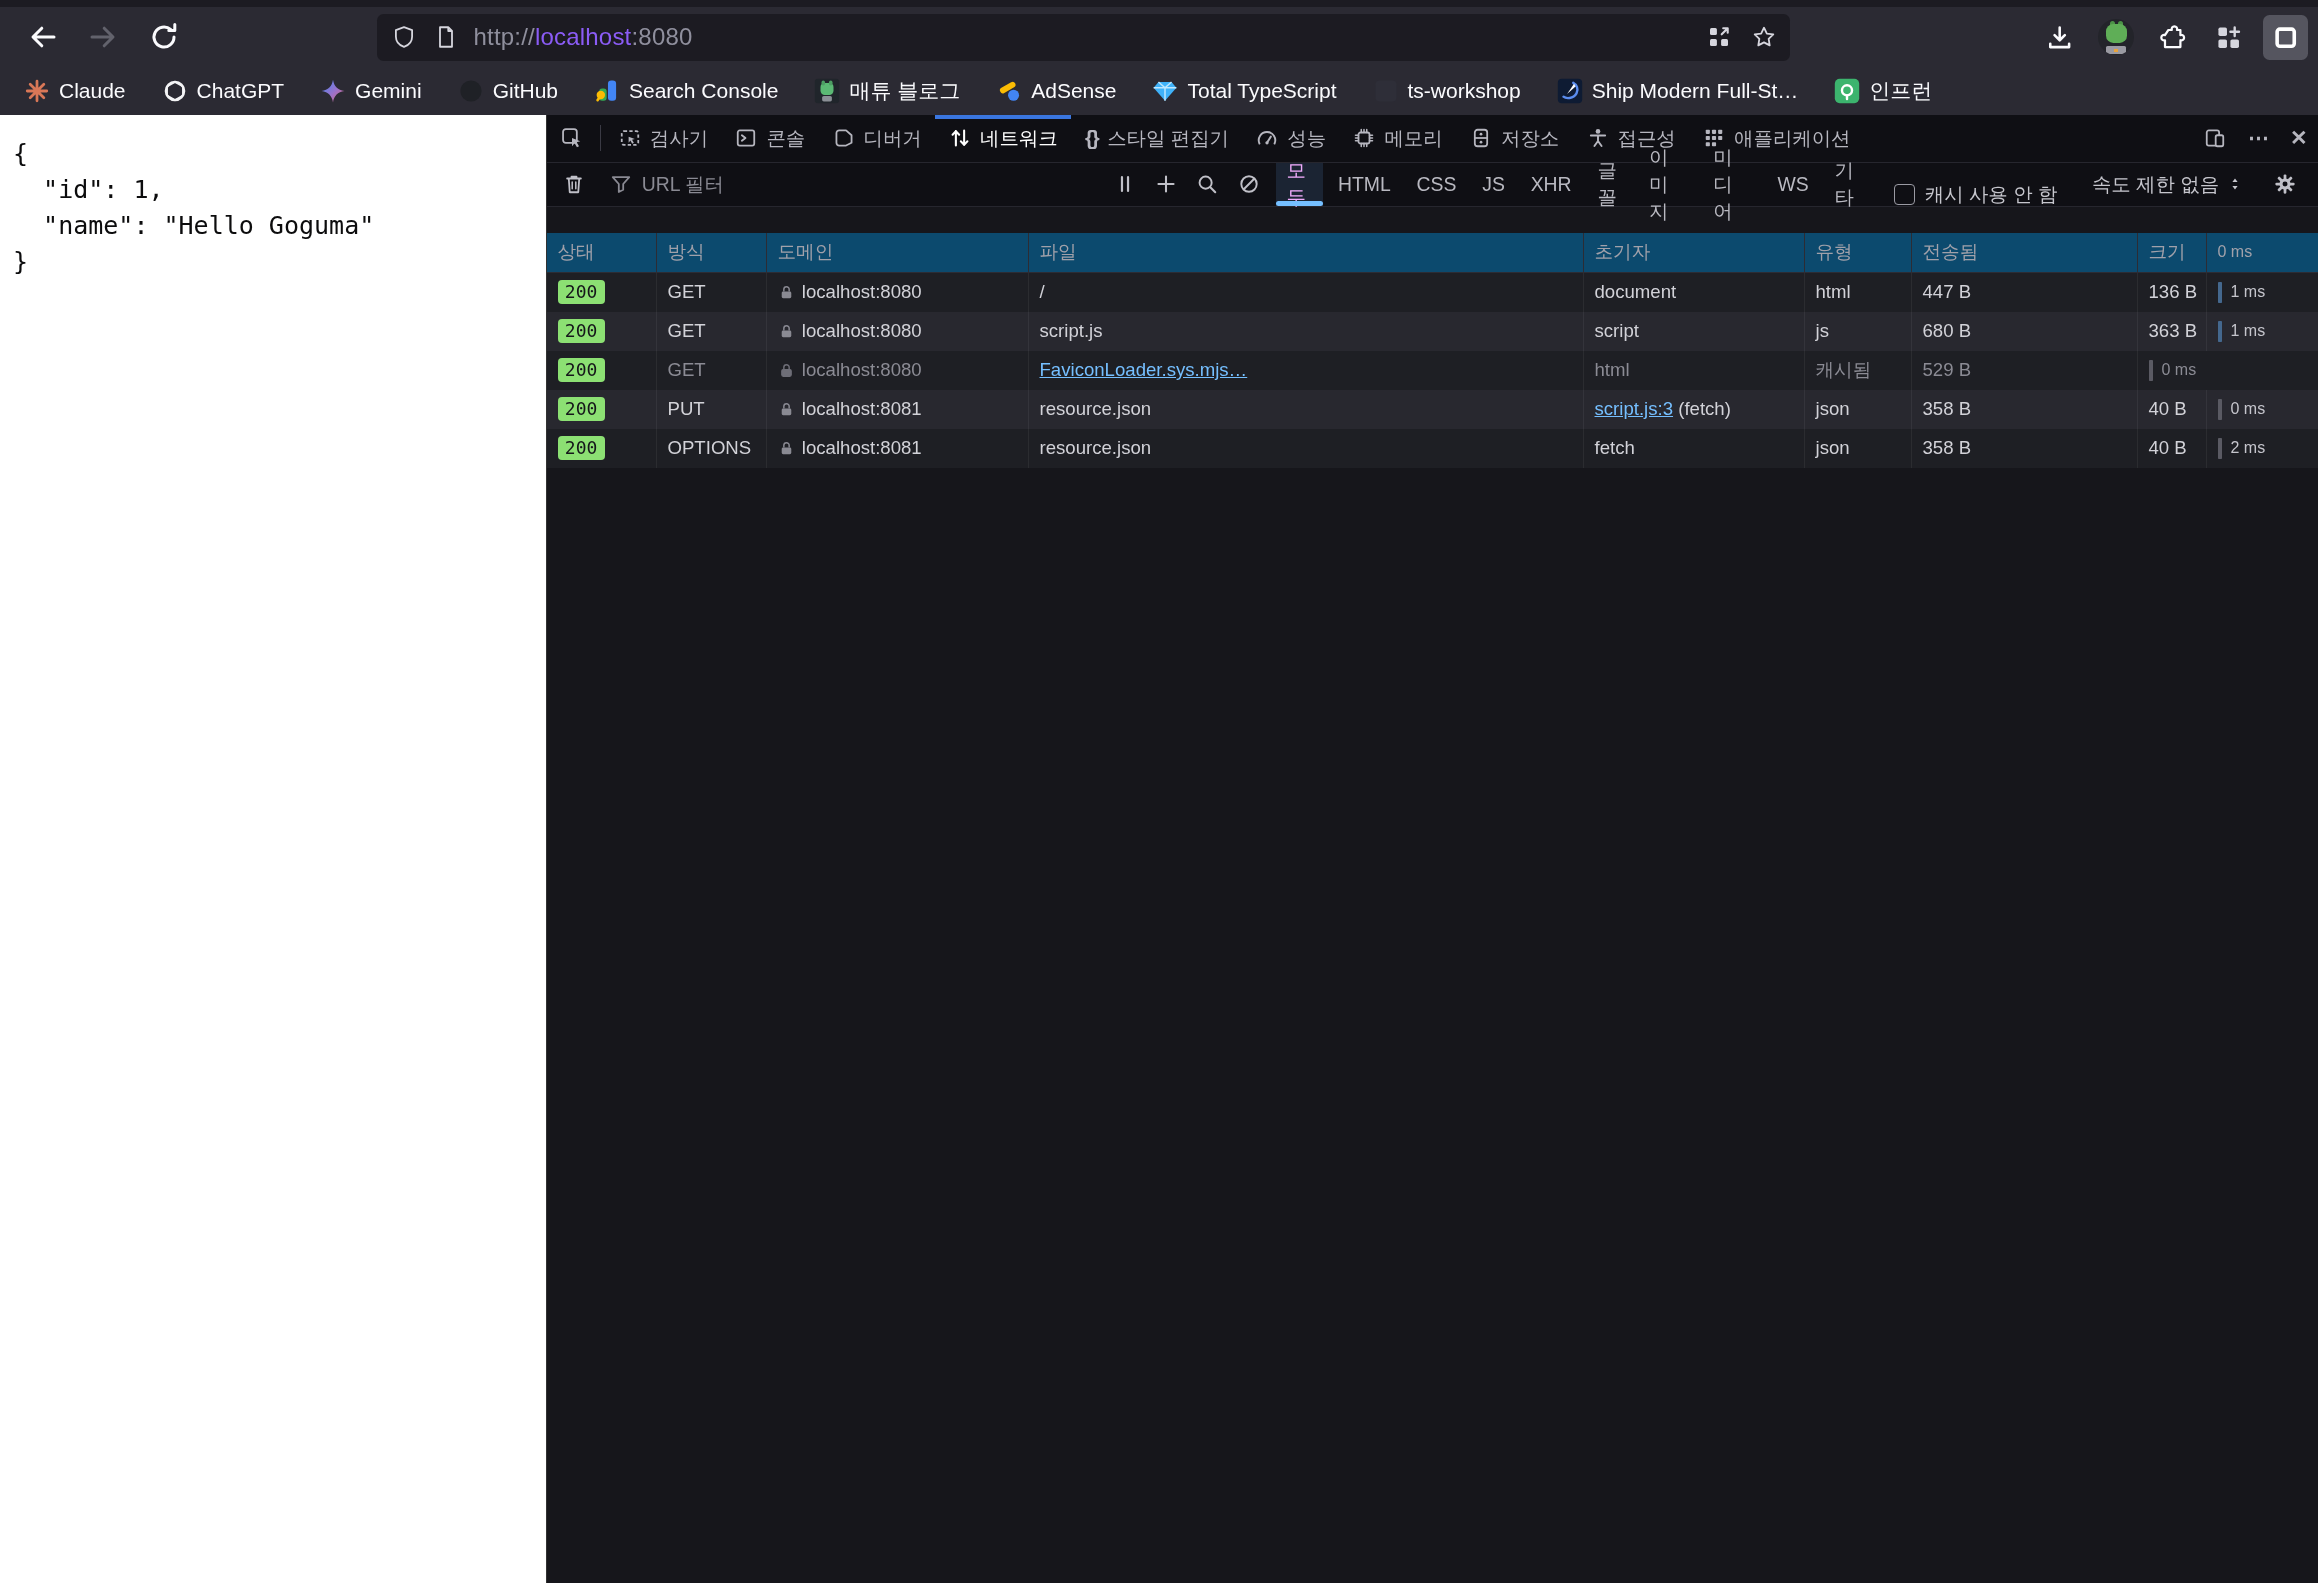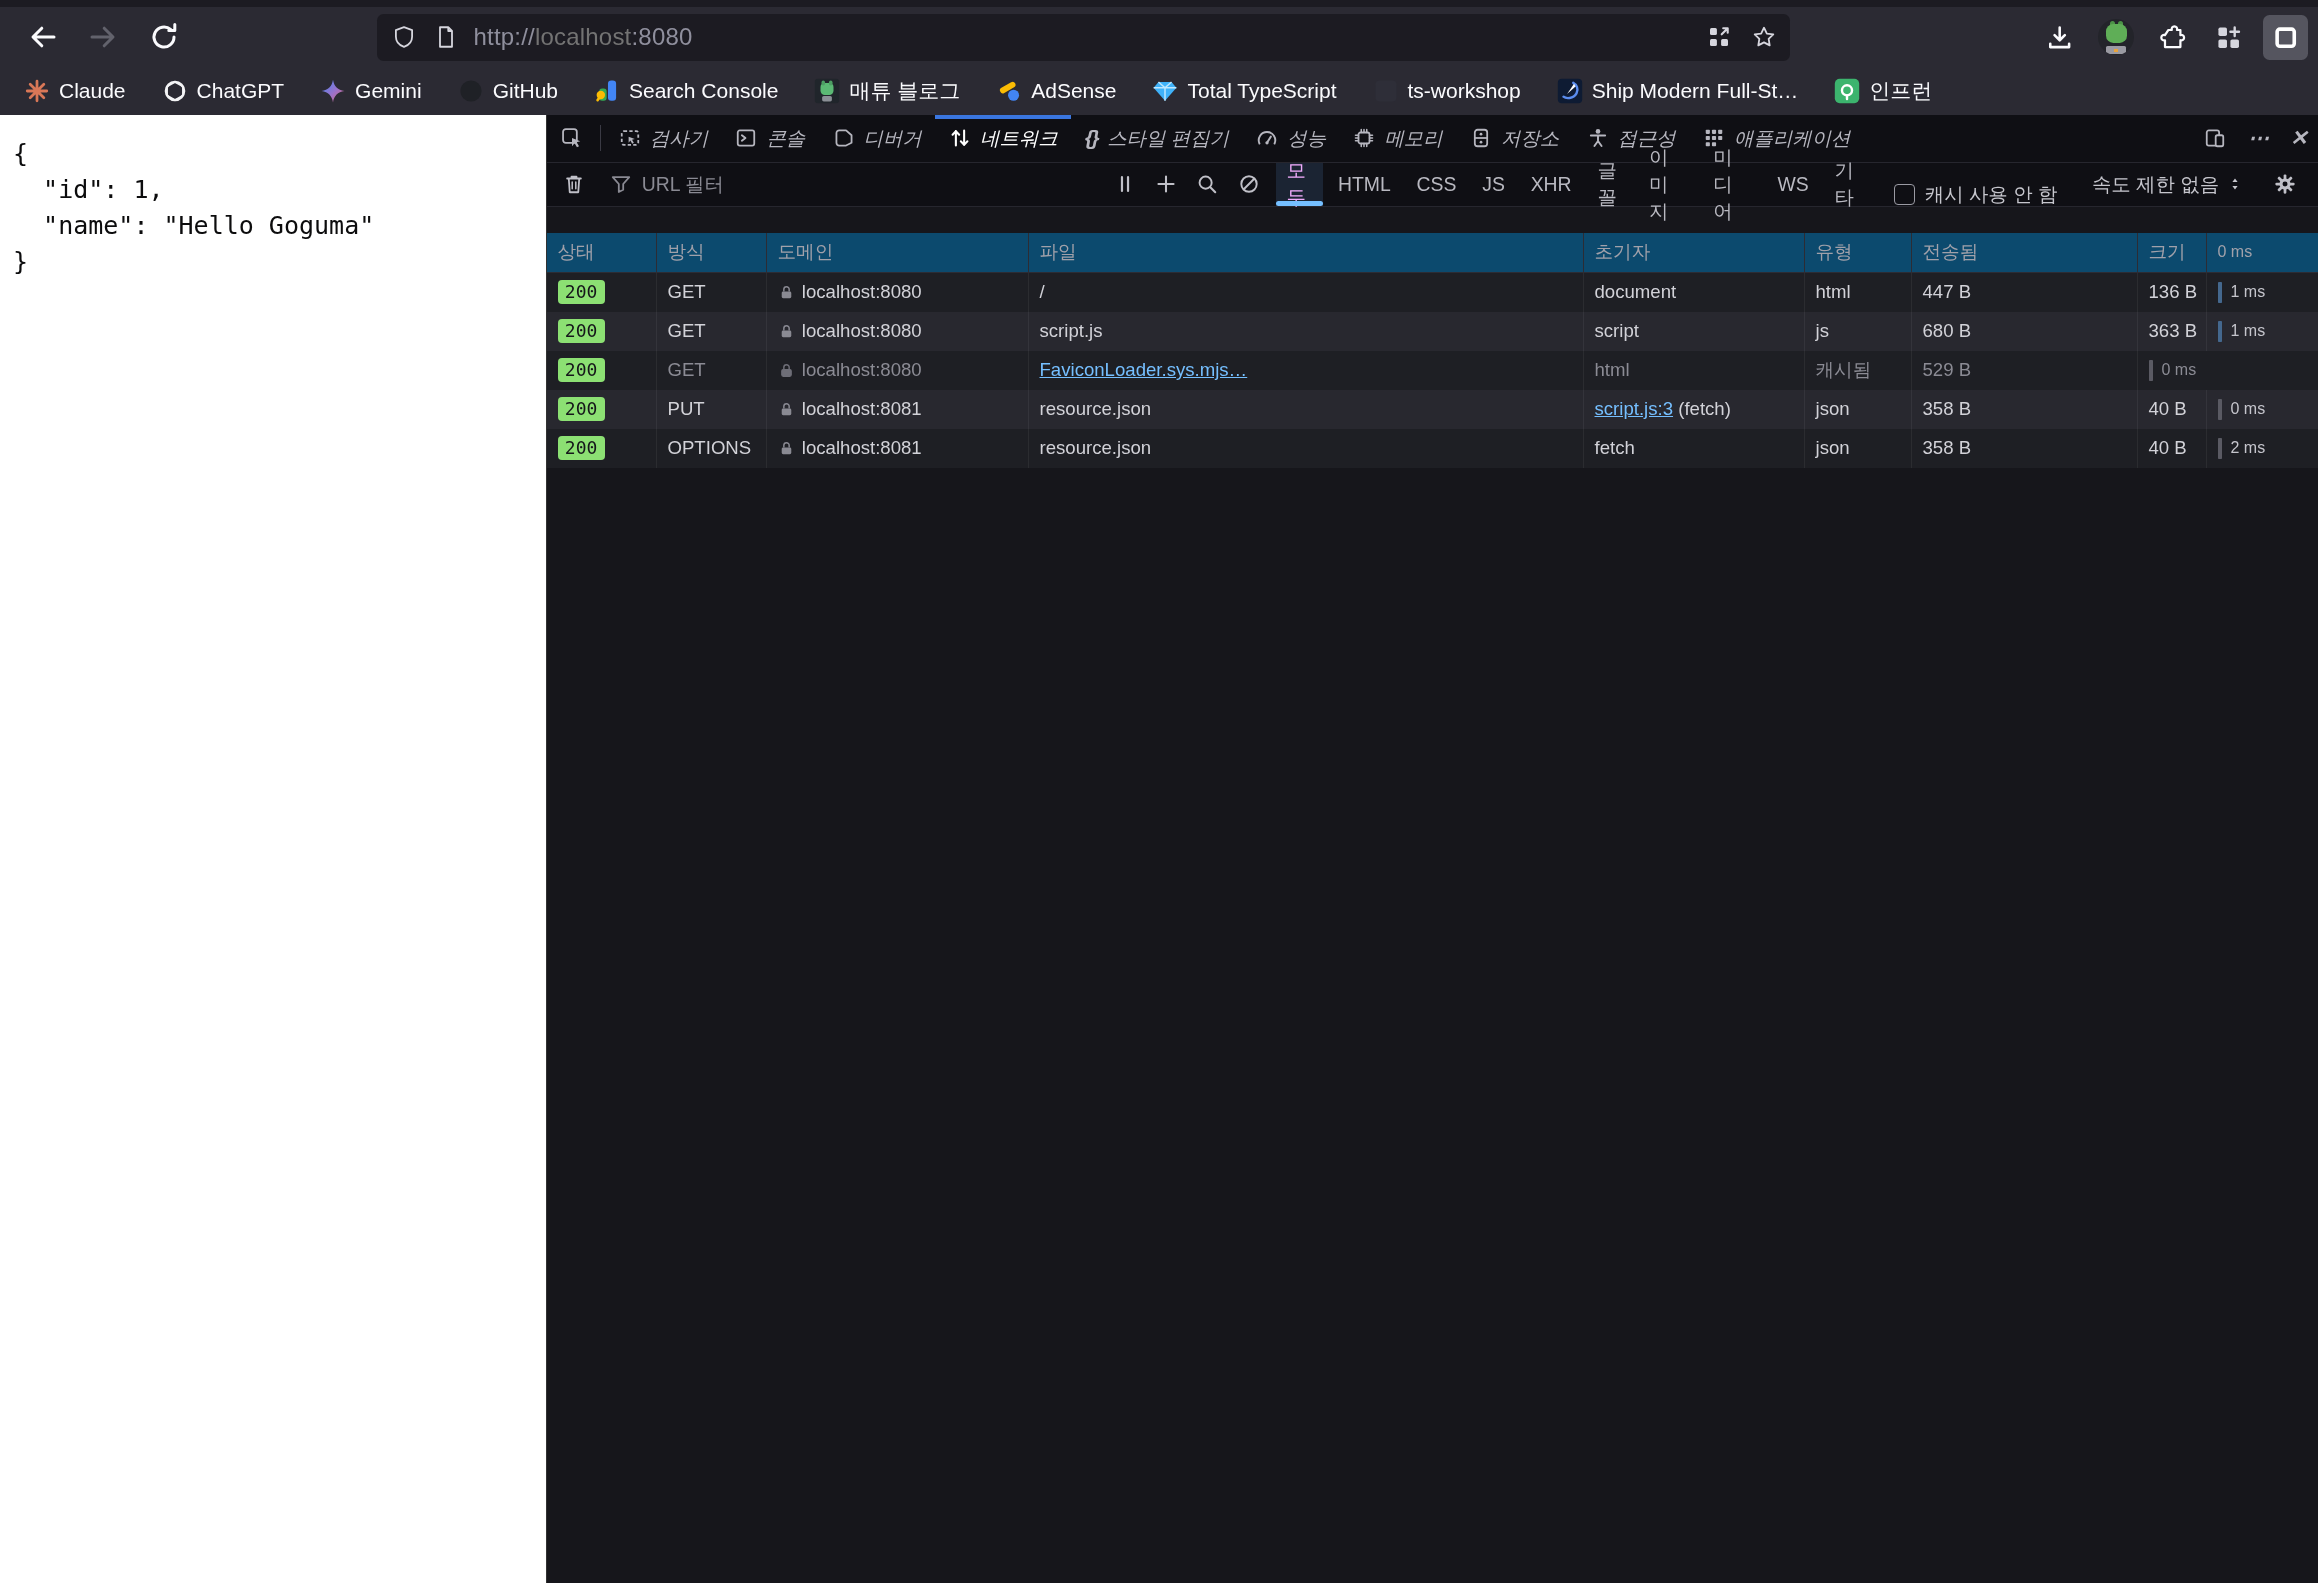--- a/index.html
+++ b/index.html
@@ -11,21 +11,21 @@
   .nav-toolbar { position:relative; height:60px; background:#2b2a33; }
   .nbtn { position:absolute; top:8px; width:44px; height:44px; border:none; background:transparent;
     display:flex; align-items:center; justify-content:center; border-radius:6.5px; }
   .nbtn svg { width:32px; height:32px; }
   #btn-back{ left:21px; } #btn-fwd{ left:81px; } #btn-reload{ left:142px; }
 
   .urlbar { position:absolute; left:377px; top:7.3px; width:1413px; height:47px; background:#1c1b22;
     border-radius:6.5px; display:flex; align-items:center; padding:0 14.5px; }
   .urlbar svg { width:24px; height:24px; flex:0 0 auto; }
   .url-text { margin-left:16px; font-size:24px; letter-spacing:0.2px; white-space:nowrap; }
-  .url-dim { color:#8f8f9d; } .url-host { color:#737373; }
+  .url-dim { color:#8f8f9d; } .url-host { color:#8b5cf6; }
   .urlbar .spacer { flex:1; }
   .urlbar .right-ic { margin-left:21px; }
 
   .chrome-right { position:absolute; right:11.3px; top:7.3px; height:47px; display:flex; align-items:center; gap:11.3px; }
   .cbtn { width:45px; height:45px; display:flex; align-items:center; justify-content:center; border-radius:6.5px; }
   .cbtn svg { width:27.4px; height:27.4px; }
   .cbtn.active { background:#55555f; }
   .avatar { width:36px; height:36px; border-radius:50%; background:#23242a; position:relative; overflow:hidden; }
   .avatar .head { position:absolute; left:7.3px; top:4.8px; width:21px; height:19.4px; background:#5fae57; border-radius:7.3px; }
   .avatar .ear { position:absolute; left:11.3px; top:1.6px; width:5.7px; height:7.3px; background:#4c9347; border-radius:3.2px; }
@@ -42,21 +42,21 @@
   
   .content { position:relative; height:1469px; }
   .page-view { position:absolute; left:0; top:0; width:547px; height:100%; background:#ffffff; }
   .page-view pre { padding:21px 0 0 13px; font-family:"DejaVu Sans Mono","Liberation Mono",monospace;
     font-size:25px; line-height:36px; color:#0c0c0d; }
 
   .devtools { position:absolute; left:547px; top:0; width:1772px; height:100%; background:#16161b;
     box-shadow:-0.8px 0 0 #000; }
 
   
-  .dt-tabbar { height:48px; background:#0f0f14; display:flex; align-items:stretch; padding-left:3.2px; border-bottom:0.8px solid #26262e;font-style:italic; }
+  .dt-tabbar { height:48px; background:#0f0f14; display:flex; align-items:stretch; padding-left:3.2px; border-bottom:0.8px solid #26262e; }
   .dt-tab { display:flex; align-items:center; gap:9px; padding:0 13.7px; color:#b6b6bf; font-size:19.4px;
     position:relative; white-space:nowrap; }
   .dt-tab svg { width:22px; height:22px; }
   .dt-tab.icon-only { padding:0 11.3px; }
   .dt-tab.active { color:#ffffff; }
   .dt-tab.active .indicator { position:absolute; left:0; top:0; height:4.8px; width:100%; background:#3a76e0; }
   .vsep { width:0.8px; background:#3a3a44; margin:10.5px 4.8px; }
   .dt-spacer { flex:1; }
   .gicon { font-size:21px; color:#b6b6bf; font-weight:bold; letter-spacing:-1.6px; }
 

